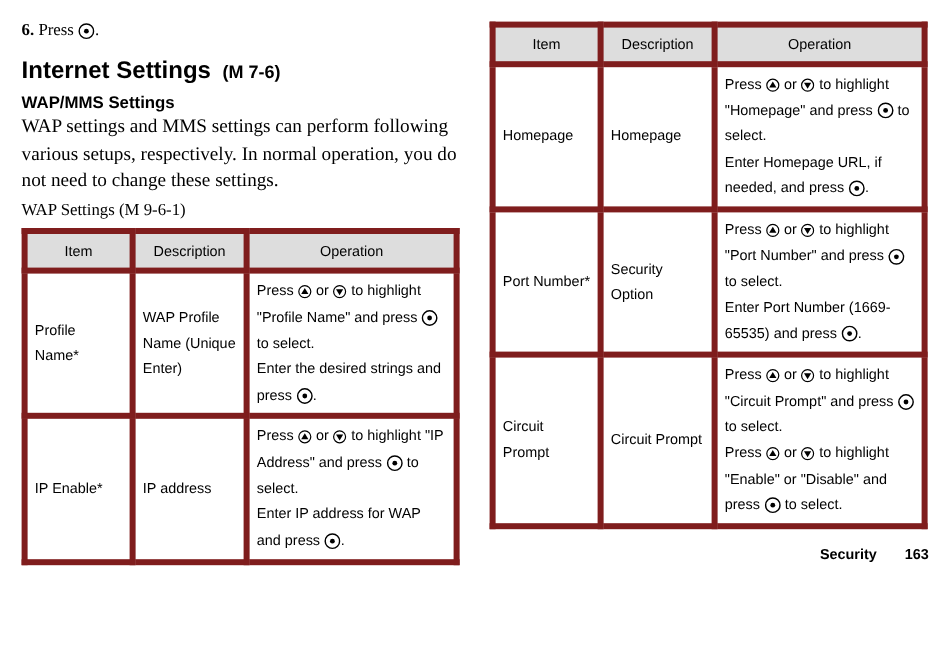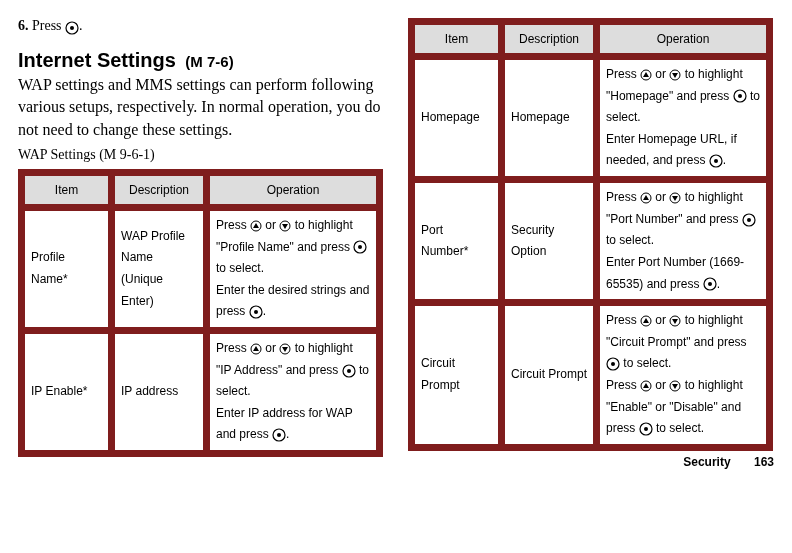--- a/index.html
+++ b/index.html
@@ -64,21 +64,21 @@
     margin-top: 6px;
     margin-bottom: 6px;
   }
 
   table.settings-table {
     border-collapse: collapse;
     width: 365px;
     table-layout: fixed;
   }
   table.settings-table th, table.settings-table td {
-    border: 7px solid #7f1d1d;
+    border: 5px solid #7f1d1d;
     padding: 4px 6px;
     vertical-align: middle;
     font-family: Arial, Helvetica, sans-serif;
     font-size: 12px;
   }
   table.settings-table th {
     background: #ddd;
     font-weight: normal;
     text-align: center;
     height: 20px;
@@ -116,20 +116,21 @@
             <circle cx="7" cy="7" r="6" fill="none" stroke="#000" stroke-width="1.2"></circle>
             <circle cx="7" cy="7" r="2" fill="#000"></circle>
           </svg></span><span>.</span>
     </div>
 
     <div class="h2">
       <span>Internet Settings</span>
       <span class="menu-code">(M 7-6)</span>
     </div>
 
+    <div class="h3">WAP/MMS Settings</div>
 
     <div class="body-text">WAP settings and MMS settings can perform following various setups, respectively. In normal operation, you do not need to change these settings.</div>
 
     <div class="sub-caption">WAP Settings (M 9-6-1)</div>
 
     <table class="settings-table">
       <colgroup>
         <col class="col-item">
           <col class="col-desc">
           <col class="col-op">

